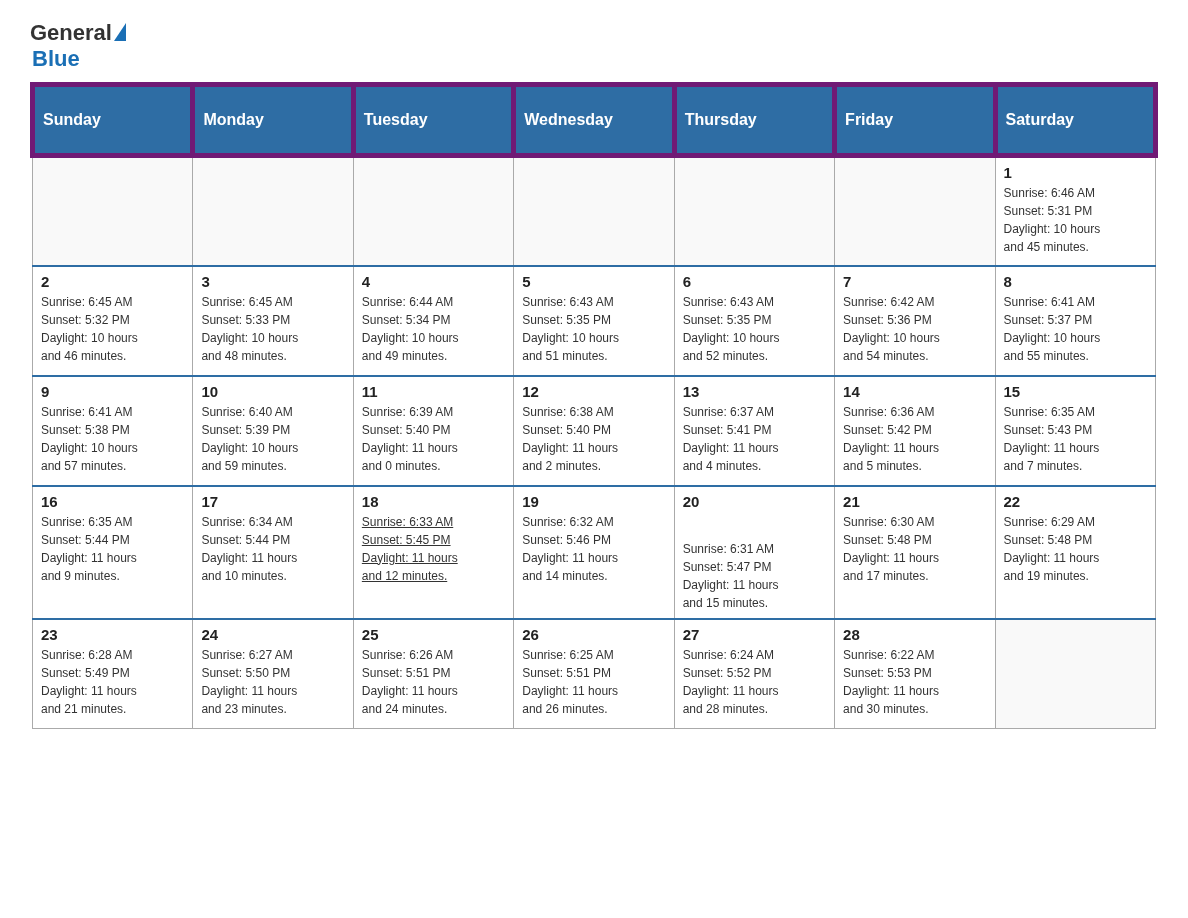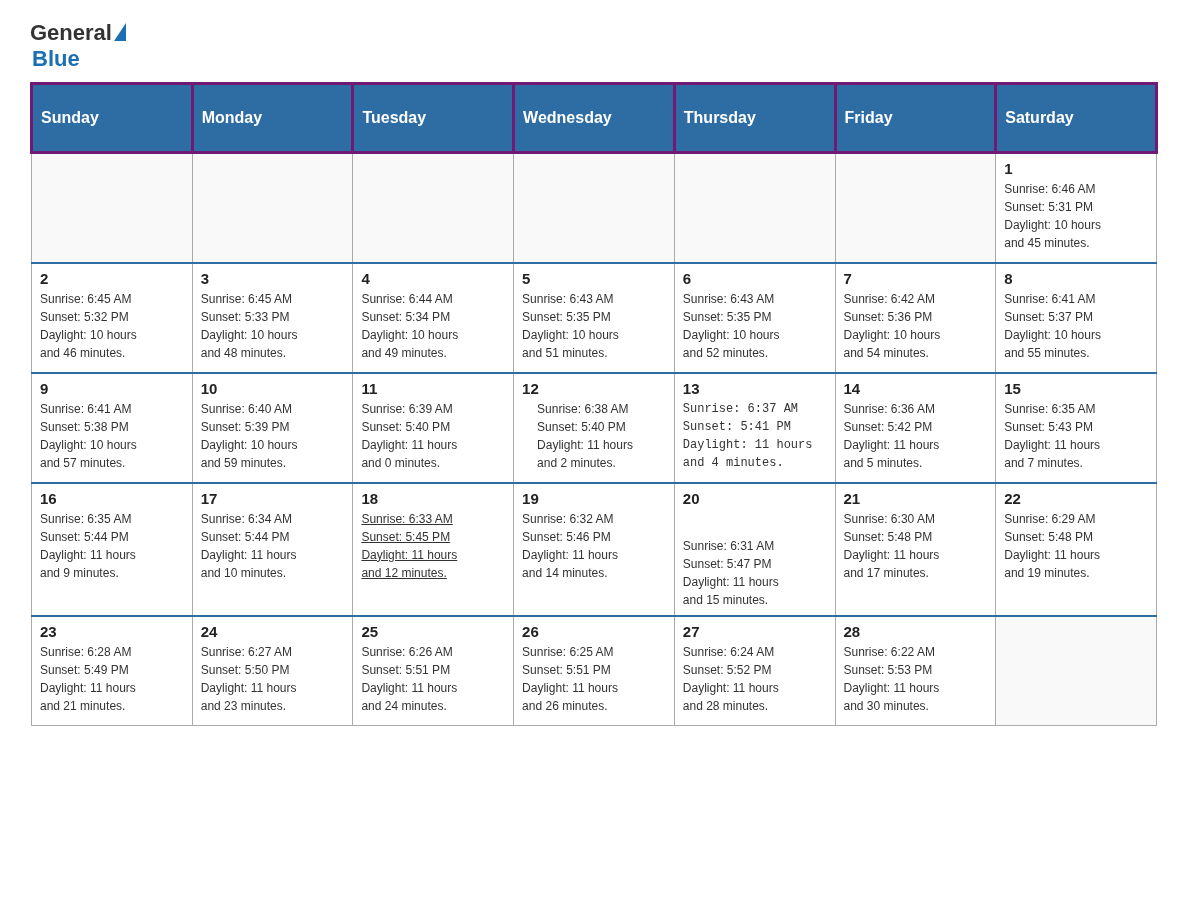--- a/index.html
+++ b/index.html
@@ -58,21 +58,21 @@
       border-collapse: collapse;
       margin-top: 8px;
     }
     .calendar th {
       background-color: #2e6da4;
       color: #fff;
       font-size: 16px;
       font-weight: bold;
       padding: 24px 8px;
       text-align: left;
-      border: 3px solid #701a75;
+      border: 5px solid #701a75;
     }
     .calendar td {
       border: 1px solid #aaa;
       vertical-align: top;
       padding: 6px 8px;
       width: 14.28%;
       min-height: 110px;
       height: 110px;
     }
     .day-num {
@@ -205,28 +205,28 @@
         </td>
         <td>
           <span class="day-num">11</span>
           <div class="day-info" style="white-space: pre-line;">Sunrise: 6:39 AM
 Sunset: 5:40 PM
 Daylight: 11 hours
 and 0 minutes.</div>
         </td>
         <td>
           <span class="day-num">12</span>
-          <div class="day-info" style="white-space: pre-line; margin-left: 15px;">Sunrise: 6:38 AM
+          <div class="day-info" style="white-space: pre-line;">Sunrise: 6:38 AM
 Sunset: 5:40 PM
 Daylight: 11 hours
 and 2 minutes.</div>
         </td>
         <td>
           <span class="day-num">13</span>
-          <div class="day-info" style="white-space: pre-line; font-family: Liberation Mono, monospace;">Sunrise: 6:37 AM
+          <div class="day-info" style="white-space: pre-line;">Sunrise: 6:37 AM
 Sunset: 5:41 PM
 Daylight: 11 hours
 and 4 minutes.</div>
         </td>
         <td>
           <span class="day-num">14</span>
           <div class="day-info" style="white-space: pre-line;">Sunrise: 6:36 AM
 Sunset: 5:42 PM
 Daylight: 11 hours
 and 5 minutes.</div>

